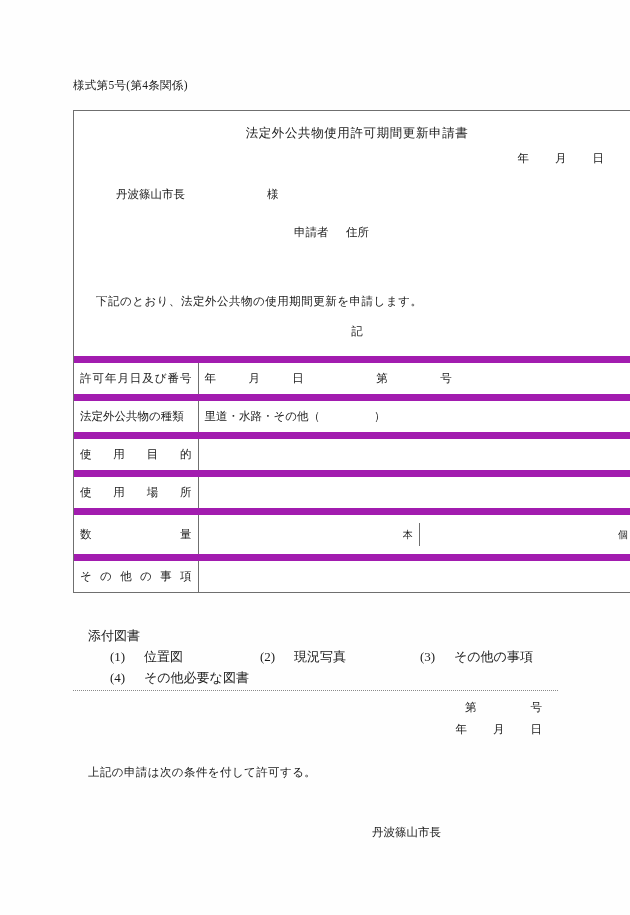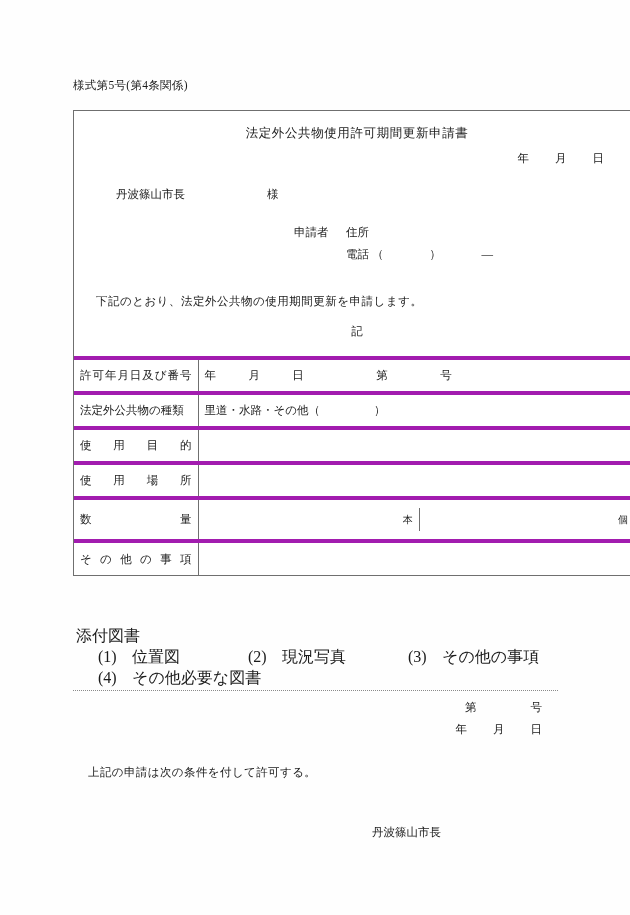--- a/index.html
+++ b/index.html
@@ -103,21 +103,21 @@
   }
 
   
   table.grid {
     width: 100%;
     border-collapse: collapse;
     table-layout: fixed;
     font-size: 11.5px;
   }
   table.grid td {
-    border-top: 4px solid #a21caf;
+    border-top: 7px solid #a21caf;
     border-right: 1px solid #6f6f6f;
     padding: 8px 6px;
     vertical-align: middle;
     height: 34px;
     box-sizing: border-box;
   }
   table.grid td:last-child { border-right: none; }
   .lbl {
     width: 124px;
     text-align: justify;
@@ -179,23 +179,23 @@
   .period-inner .g2 { display: inline-block; width: 30px; }
   .period-inner .g3 { display: inline-block; width: 60px; }
   .period-inner .g4 { display: inline-block; width: 34px; }
   .period-inner .g5 { display: inline-block; width: 30px; }
   .period-inner .g6 { display: inline-block; width: 40px; }
   .row-other td { height: 48px; }
 
   
   .attach {
     position: absolute;
-    left: 76px;
+    left: 88px;
     top: 625px;
-    font-size: 16px;
+    font-size: 13px;
     line-height: 21px;
   }
   .attach-title { white-space: nowrap; }
   .attach-items { padding-left: 22px; white-space: nowrap; }
   .attach-items .it { display: inline-block; }
   .attach-items .num { display: inline-block; width: 34px; }
   .w-a { width: 150px; }
   .w-b { width: 160px; }
 
   
@@ -273,24 +273,20 @@
         <span>年</span><span class="sp"></span><span>月</span><span class="sp"></span><span>日</span>
       </div>
 
       <div class="addressee">
         <span>丹波篠山市長</span><span class="gap"></span><span>様</span>
       </div>
 
       <div class="applicant">
         <div class="row">
           <span class="lead">申請者</span><span>住所</span>
-        </div>
-        <div class="row">
-          <span class="lead"></span><span>電話</span>
-          <span>（</span><span class="tel-paren"></span><span>）</span><span class="tel-dash">—</span>
         </div>
       </div>
 
       <div class="statement">下記のとおり、法定外公共物の使用期間更新を申請します。</div>
       <div class="kiji">記</div>
     </div>
 
     <table class="grid">
       <tbody>
           <tr>

